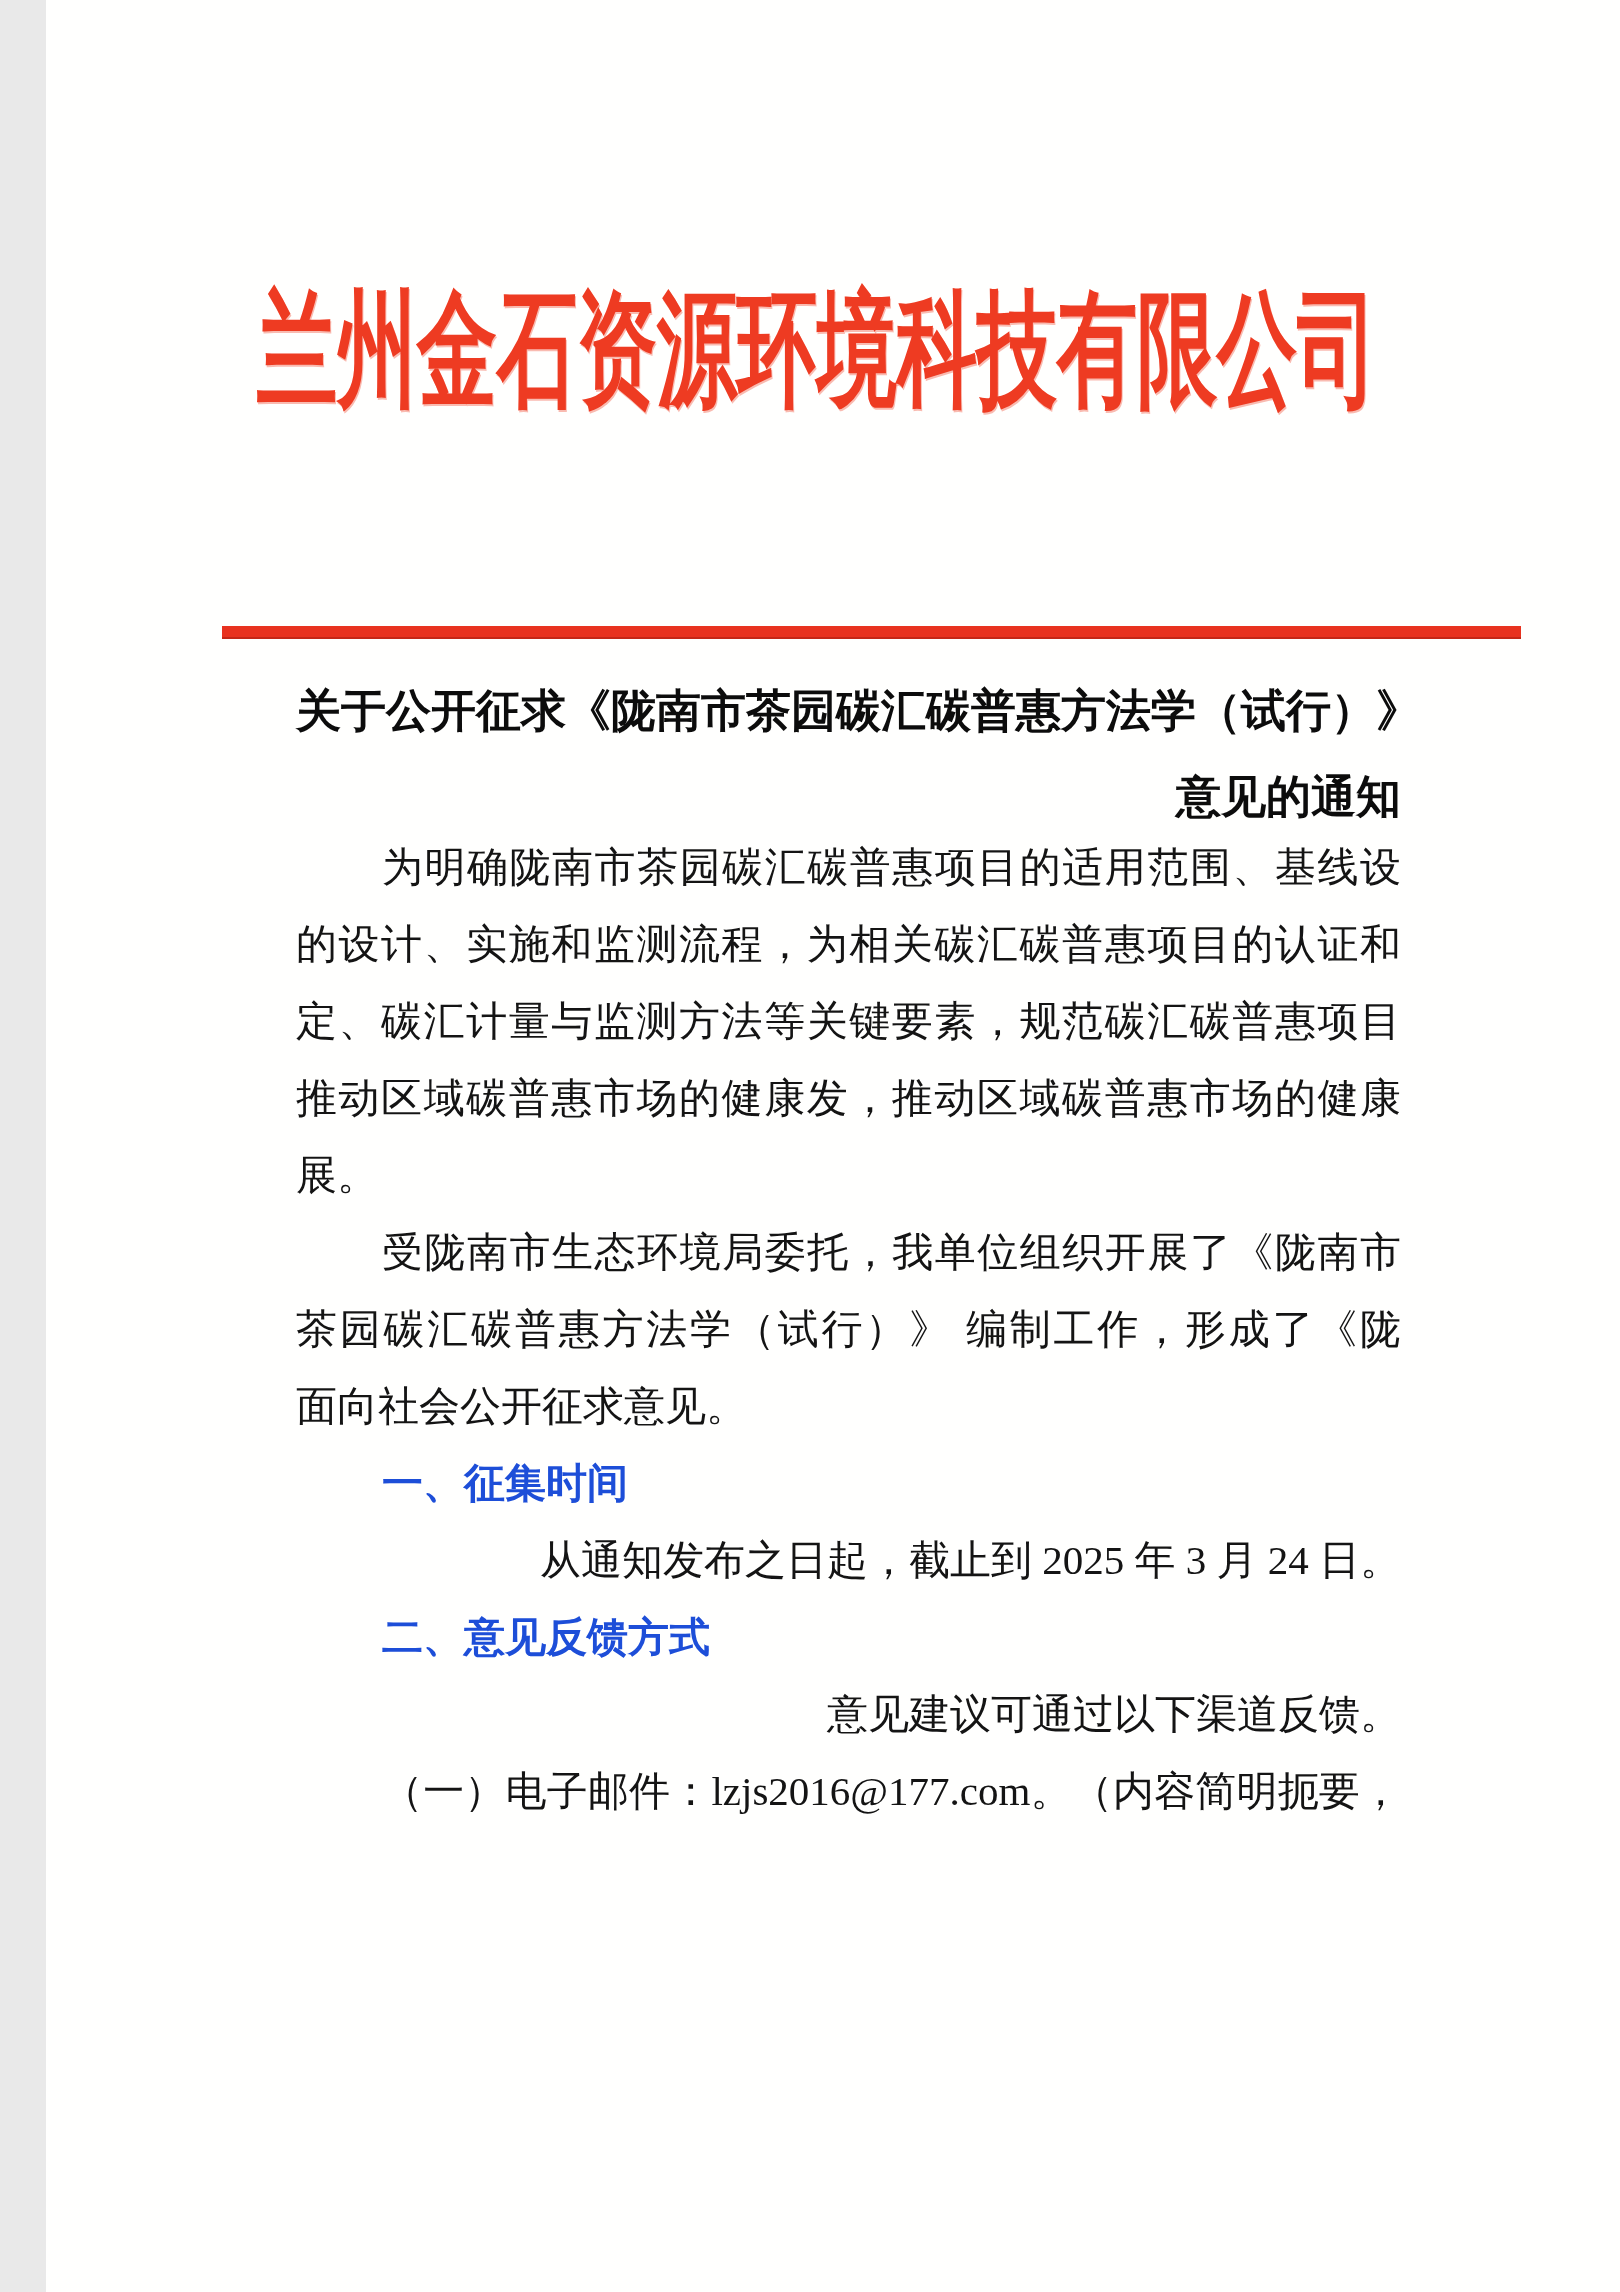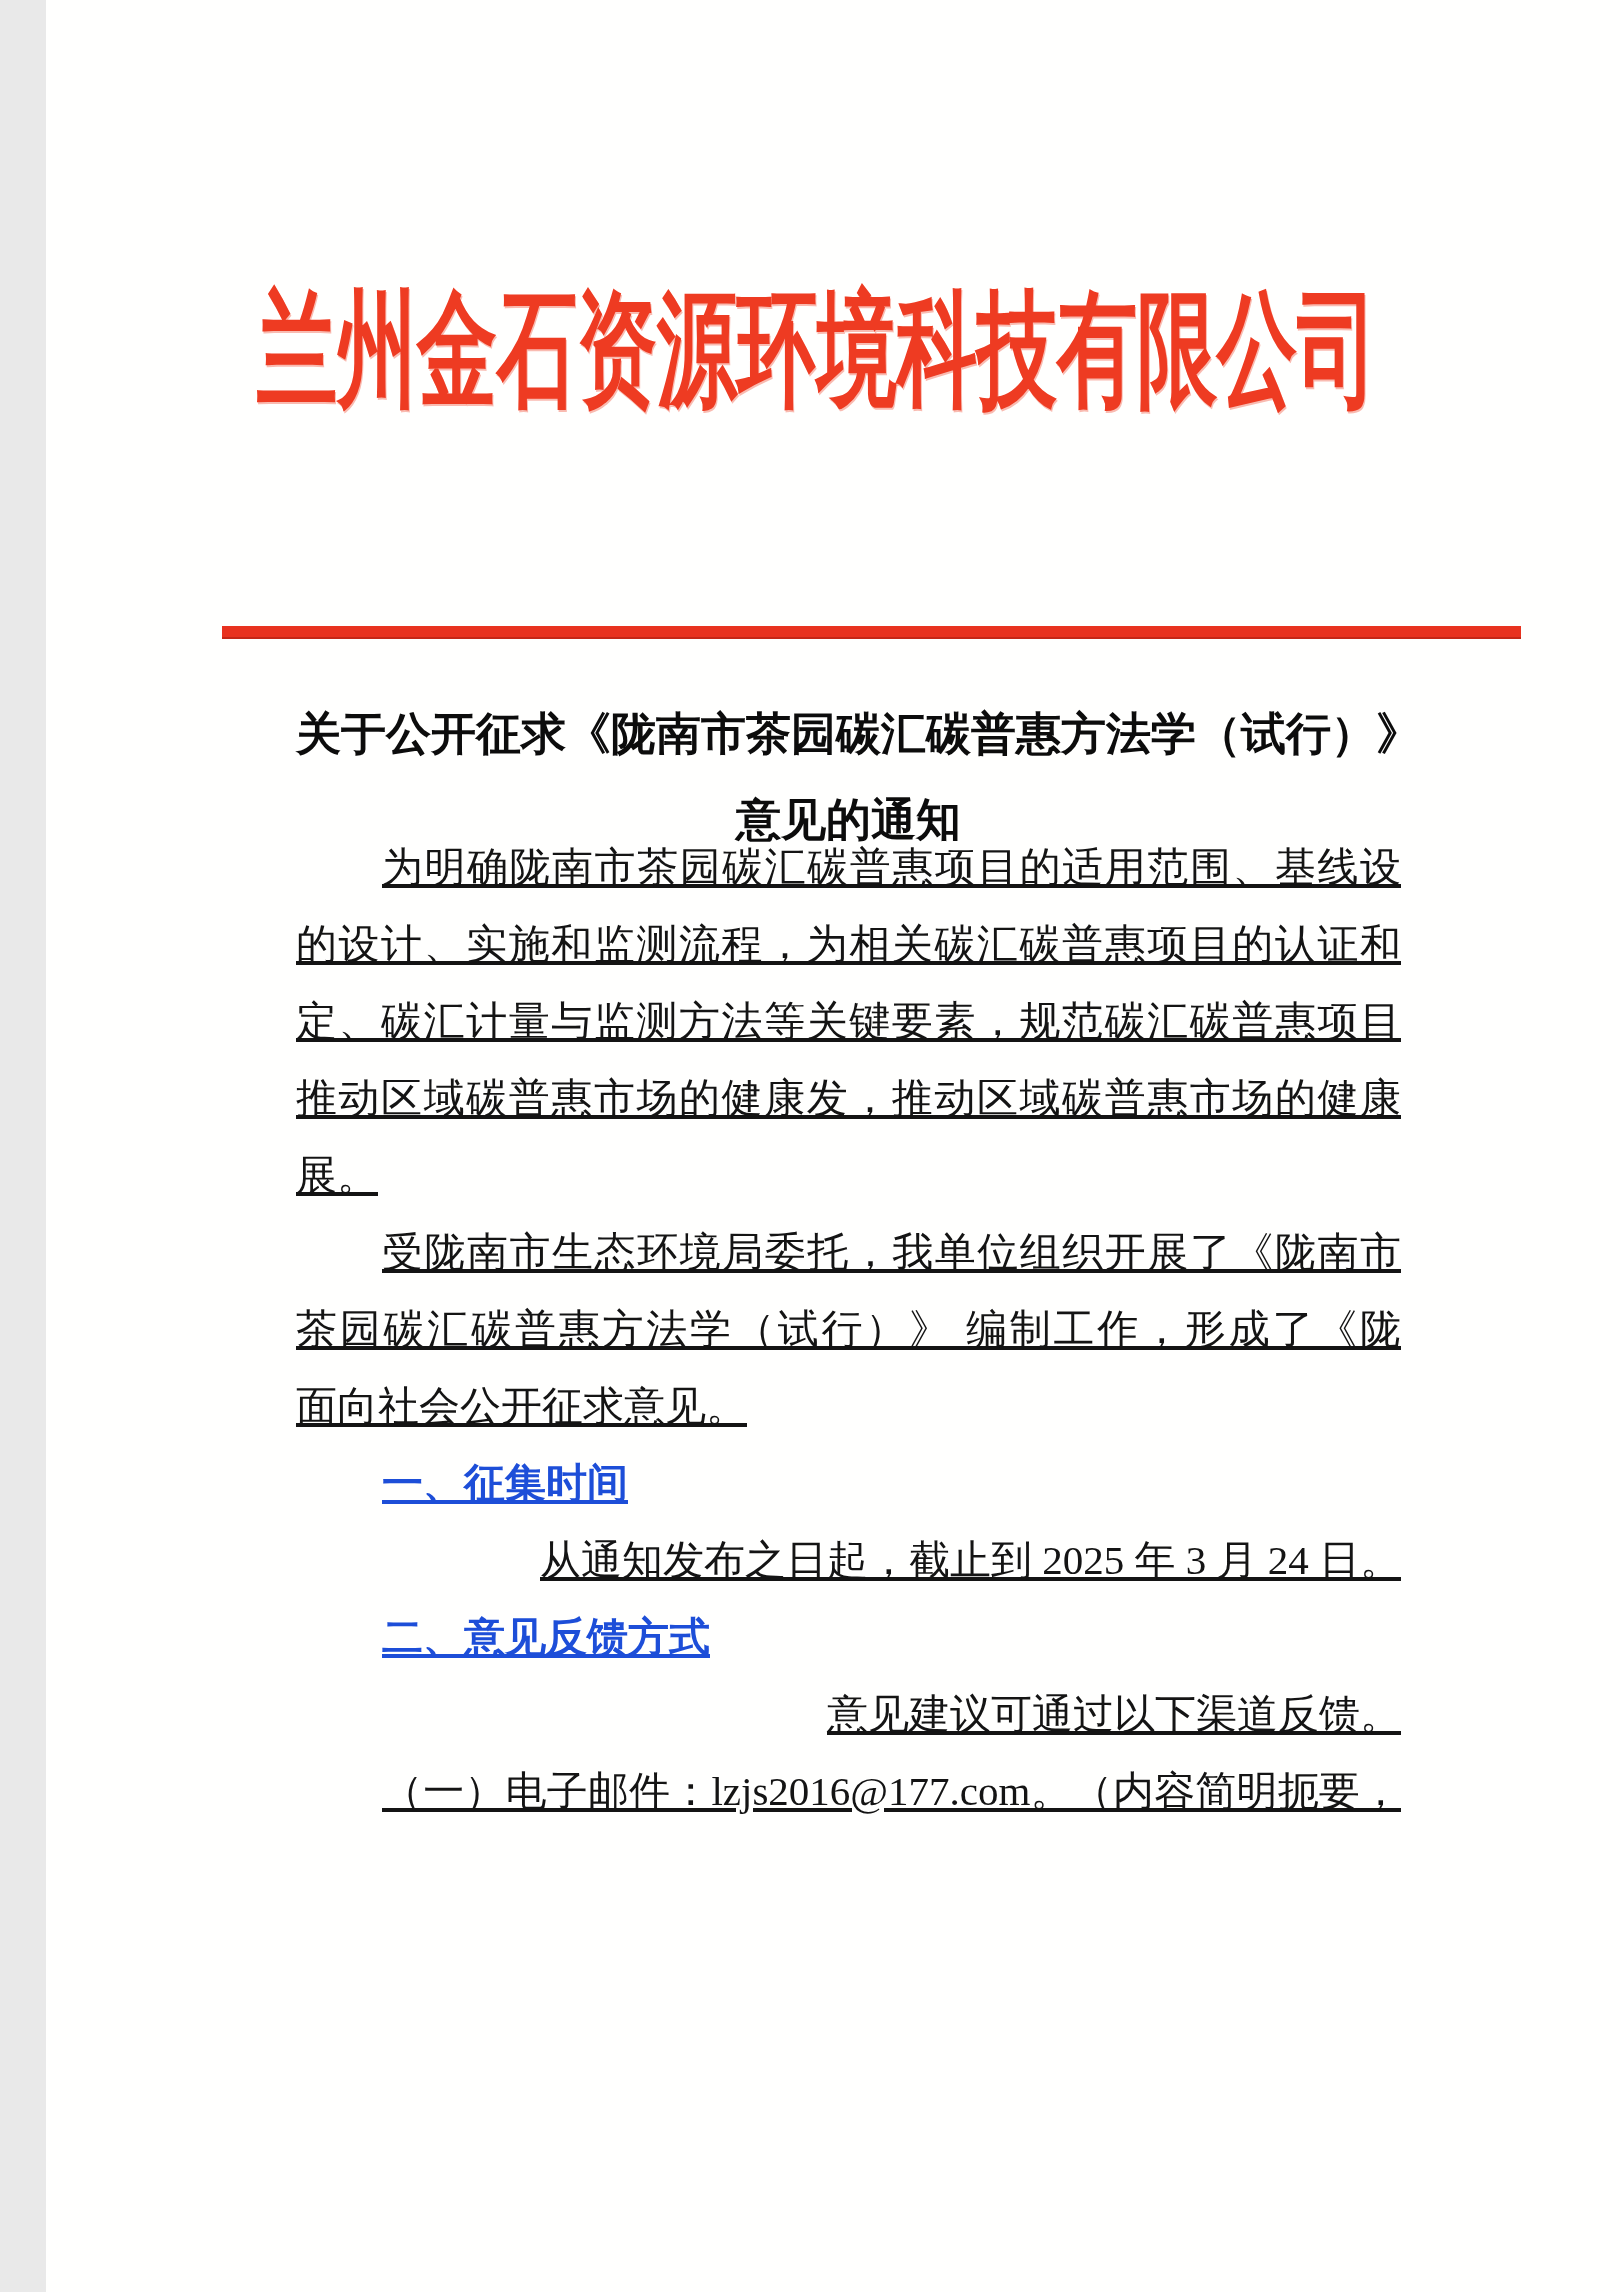--- a/index.html
+++ b/index.html
@@ -39,23 +39,23 @@
     top: 626px;
     width: 1299px;
     height: 10.8px;
     background: #e8321f;
     border-bottom: 2px solid #c42717;
   }
   
   .title-block {
     position: absolute;
     left: 250px;
-    top: 691px;
+    top: 668px;
     width: 1105px;
-    text-align: center;
+    text-align: right;
   }
   .title-line {
     font-size: 45px;
     line-height: 86px;
     font-weight: 700;
     color: #0c0c0c;
     white-space: nowrap;
   }
   
   .body-col {
@@ -64,21 +64,20 @@
     top: 829px;
     width: 1105px;
   }
   .line {
     height: 77px;
     line-height: 77px;
     font-size: 41px;
     color: #141414;
     white-space: nowrap;
     text-align: left;
-    text-decoration: underline;
   }
   .line.justify {
     white-space: normal;
     text-align: justify;
     text-align-last: justify;
     overflow: hidden;
   }
   .line.indent {
     text-indent: 86px;
     text-align: right;

